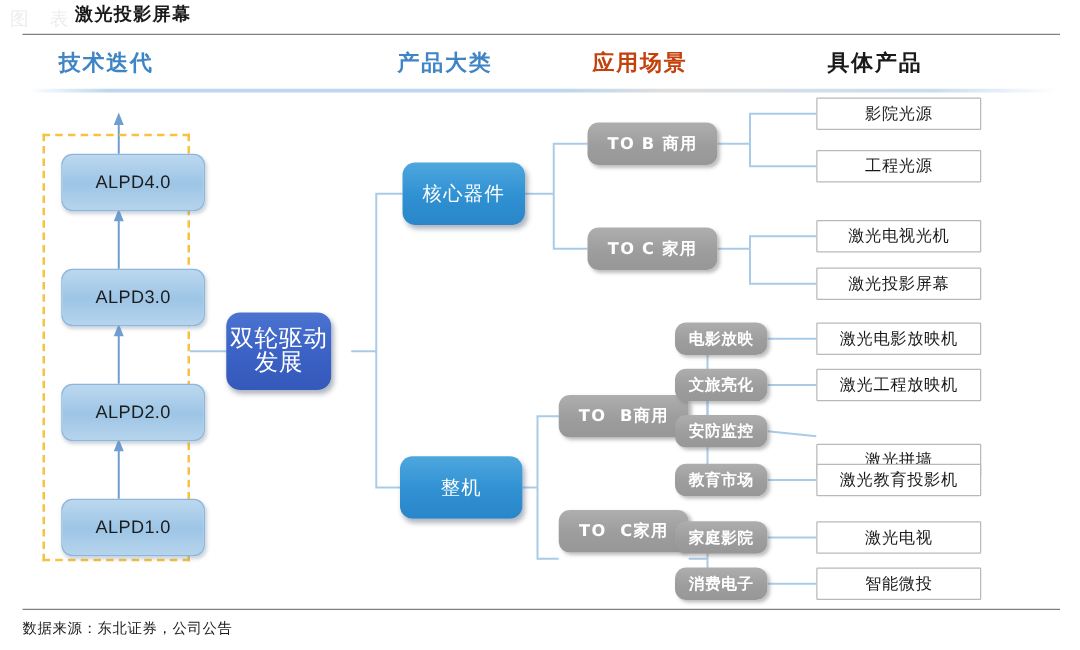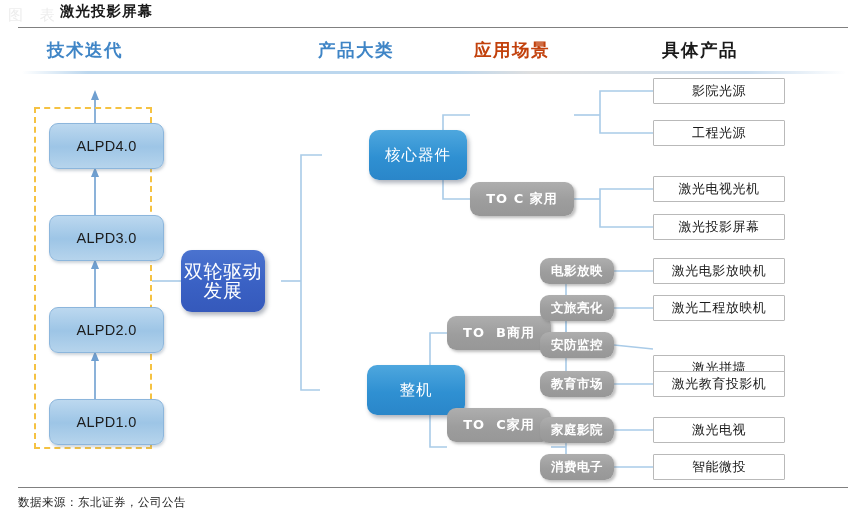--- a/index.html
+++ b/index.html
@@ -97,21 +97,20 @@
     box-shadow:2px 3px 4px rgba(80,90,110,.45);
   }
 
   
   .cat-blue{
     border-radius:10px;
     background:linear-gradient(to bottom,#4ea7de 0%,#2f90d2 55%,#2a86c9 100%);
     color:#ffffff;font-size:15.5px;letter-spacing:1px;
     font-family:"DejaVu Sans","Liberation Sans",sans-serif;
     box-shadow:2px 3px 4px rgba(80,90,110,.45);
-    margin-left:47px;
   }
   .cat-core{left:322px;top:130px;width:98px;height:50px;}
   .cat-whole{left:320px;top:365px;width:98px;height:50px;}
 
   
   .gray-node{
     border-radius:9px;
     background:linear-gradient(to bottom,#aeaeae 0%,#9d9d9d 55%,#979797 100%);
     color:#ffffff;font-weight:bold;
     font-family:"DejaVu Sans","Liberation Sans",sans-serif;
@@ -229,20 +228,21 @@
   <div class="node alpd" style="top:215px">ALPD3.0</div>
   <div class="node alpd" style="top:307px">ALPD2.0</div>
   <div class="node alpd" style="top:399px">ALPD1.0</div>
 
   <div class="node core-dark">双轮驱动
 发展</div>
 
   <div class="node cat-blue cat-core">核心器件</div>
   <div class="node cat-blue cat-whole">整机</div>
 
+  <div class="node gray-node gray-big g-tob-core">TO B 商用</div>
   <div class="node gray-node gray-big g-toc-core">TO C 家用</div>
 
   <div class="node gray-node gray-big g-tob-whole">TO  B商用</div>
   <div class="node gray-node gray-big g-toc-whole">TO  C家用</div>
 
   <div class="node gray-node gray-small s0">电影放映</div>
   <div class="node gray-node gray-small s1">文旅亮化</div>
   <div class="node gray-node gray-small s2">安防监控</div>
   <div class="node gray-node gray-small s3">教育市场</div>
   <div class="node gray-node gray-small s4">家庭影院</div>

